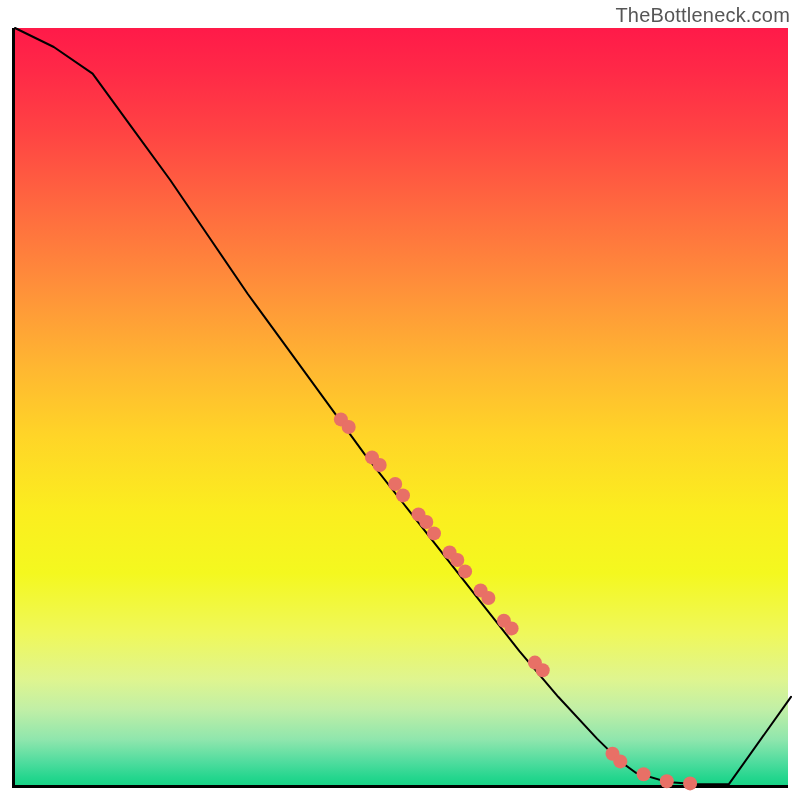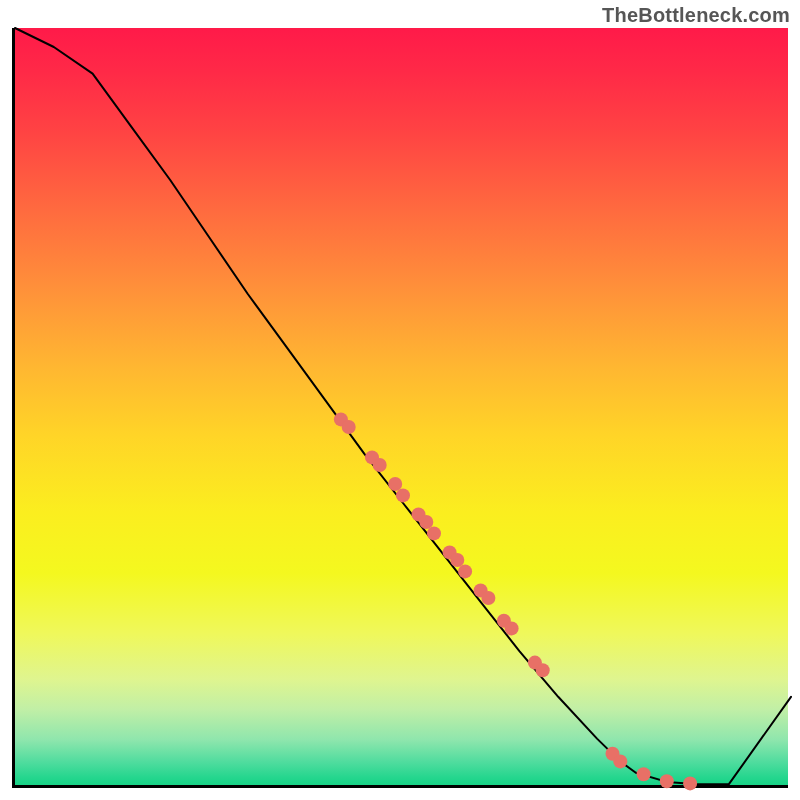--- a/index.html
+++ b/index.html
@@ -36,21 +36,21 @@
       #25d68e 99%,
       #18d286 100%
     );
   }
   .attribution {
     position: absolute;
     top: 4px;
     right: 10px;
     font-family: Arial, Helvetica, sans-serif;
     font-size: 20px;
-    font-weight: 700;
+    font-weight: 400;
     color: #565656;
     letter-spacing: 0.2px;
   }
   svg.overlay {
     position: absolute;
     left: 0; top: 0;
     width: 776px;
     height: 760px;
     overflow: visible;
   }

